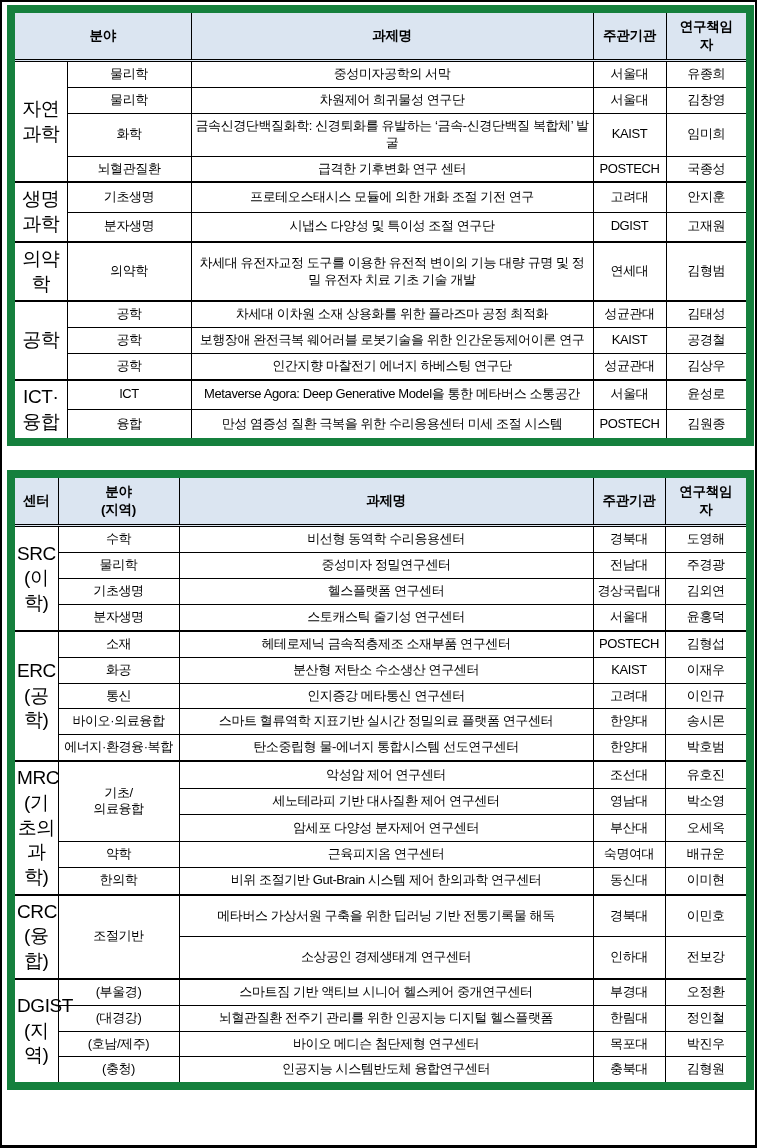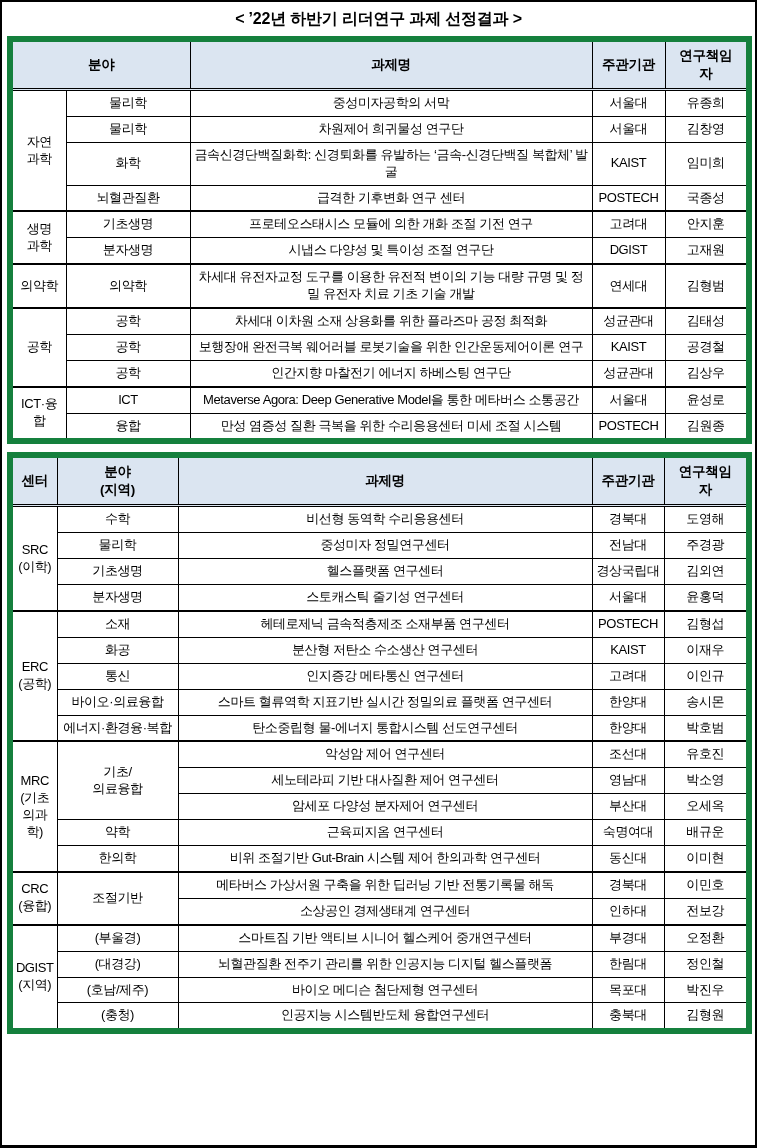--- a/index.html
+++ b/index.html
@@ -11,47 +11,46 @@
     background:#fff;color:#000;
     font-family:"Liberation Sans","DejaVu Sans",sans-serif;
     overflow:hidden;
   }
   .doc-title{
     text-align:center;font-weight:bold;font-size:16px;
     padding:4px 0 6px 0;letter-spacing:-0.2px;
   }
   table.tbl{
     border-collapse:collapse;width:100%;table-layout:fixed;
-    border:6px solid #15803d;
+    border:8px solid #15803d;
     padding-left:14px;
   }
-  table.tbl + table.tbl, .tbl-gap{margin-top:8px;}
+  table.tbl + table.tbl, .tbl-gap{margin-top:24px;}
   .tbl th{
     background:#dbe5f1;
     border:1px solid #000;border-bottom:3px double #000;
     font-size:13.5px;font-weight:bold;
     padding:5px 2px;text-align:center;vertical-align:middle;
     white-space:pre-line;letter-spacing:-0.3px;
   }
   .tbl td{
     border:1px solid #000;
     font-size:13px;line-height:1.3;
     padding:4px 2px;text-align:center;vertical-align:middle;
     white-space:pre-line;letter-spacing:-0.4px;
     word-break:normal;
   }
   .tbl tr.gs td{border-top:2px solid #000;}
-  .tbl td.gcell{font-size:13px;}
+  .tbl td.gcell{font-size:19px;}
 </style>
 </head>
 <body>
 
 <div class="page">
 
-  <div class="doc-title">&lt; ’22년 하반기 리더연구 과제 선정결과 &gt;</div>
 
   <table class="tbl">
     <colgroup>
       <col style="width:56px">
         <col style="width:124px">
         <col style="width:402px">
         <col style="width:73px">
         <col style="width:84px">
     </colgroup>
     <thead>

